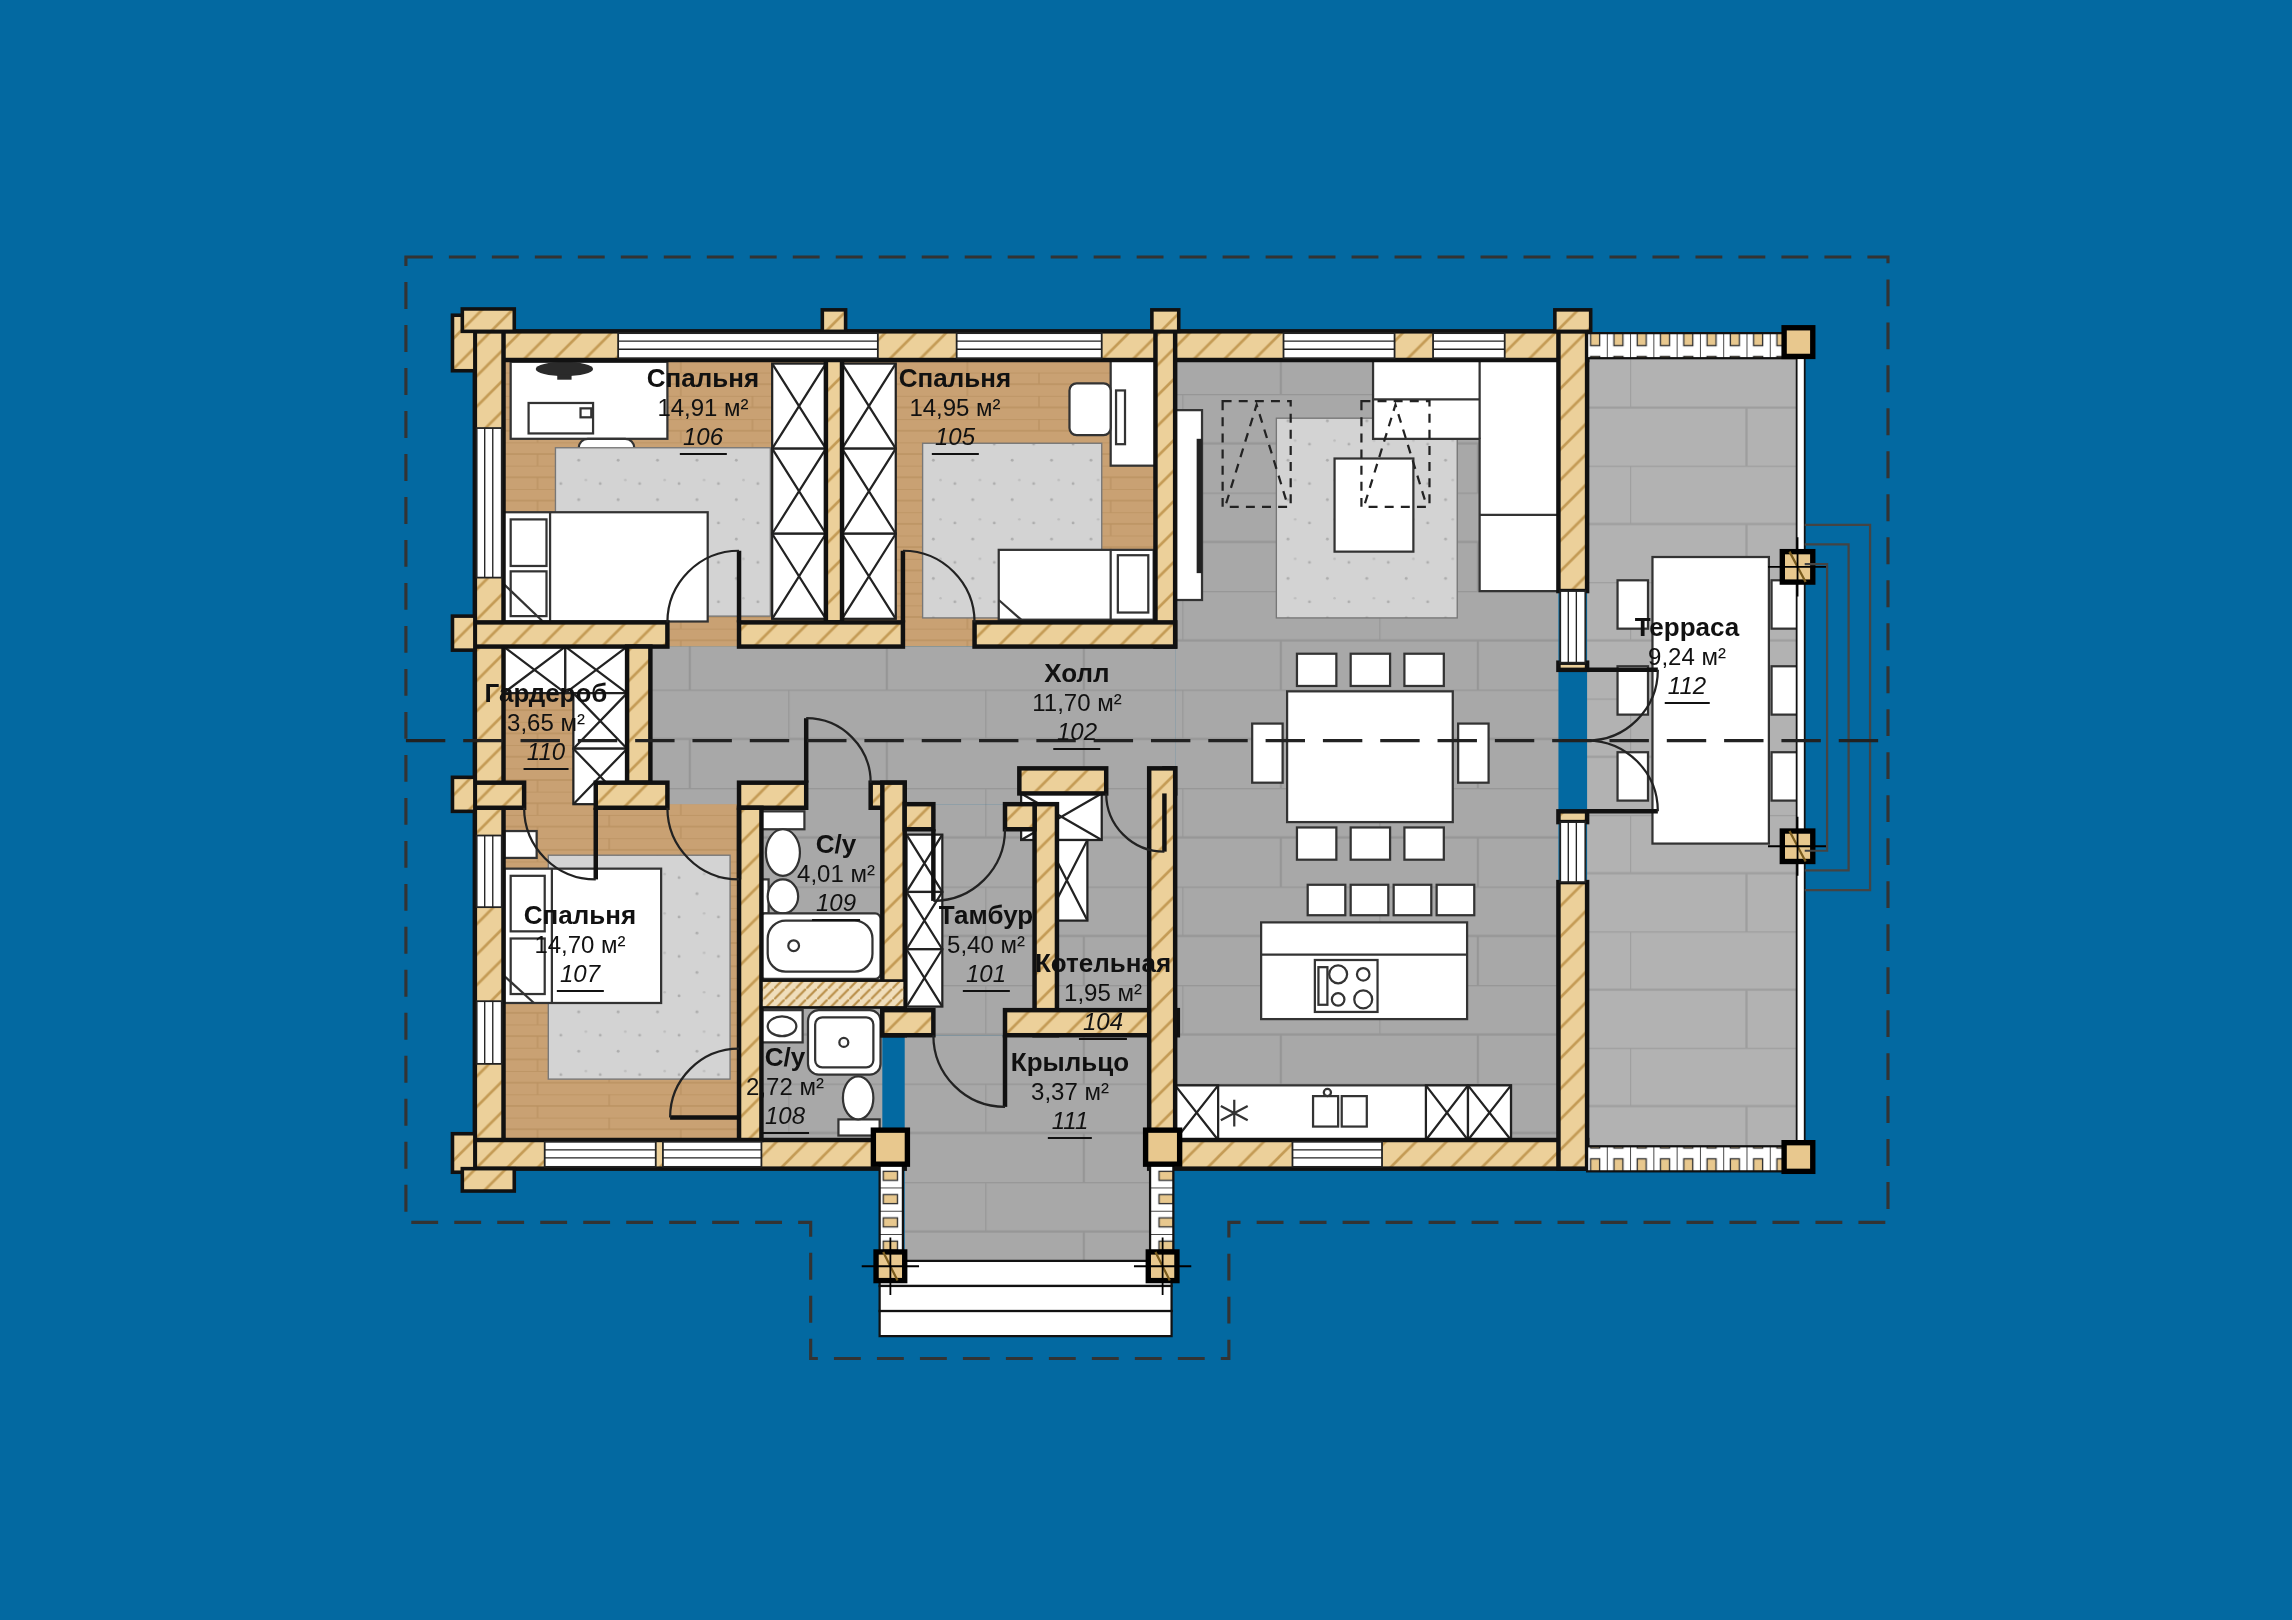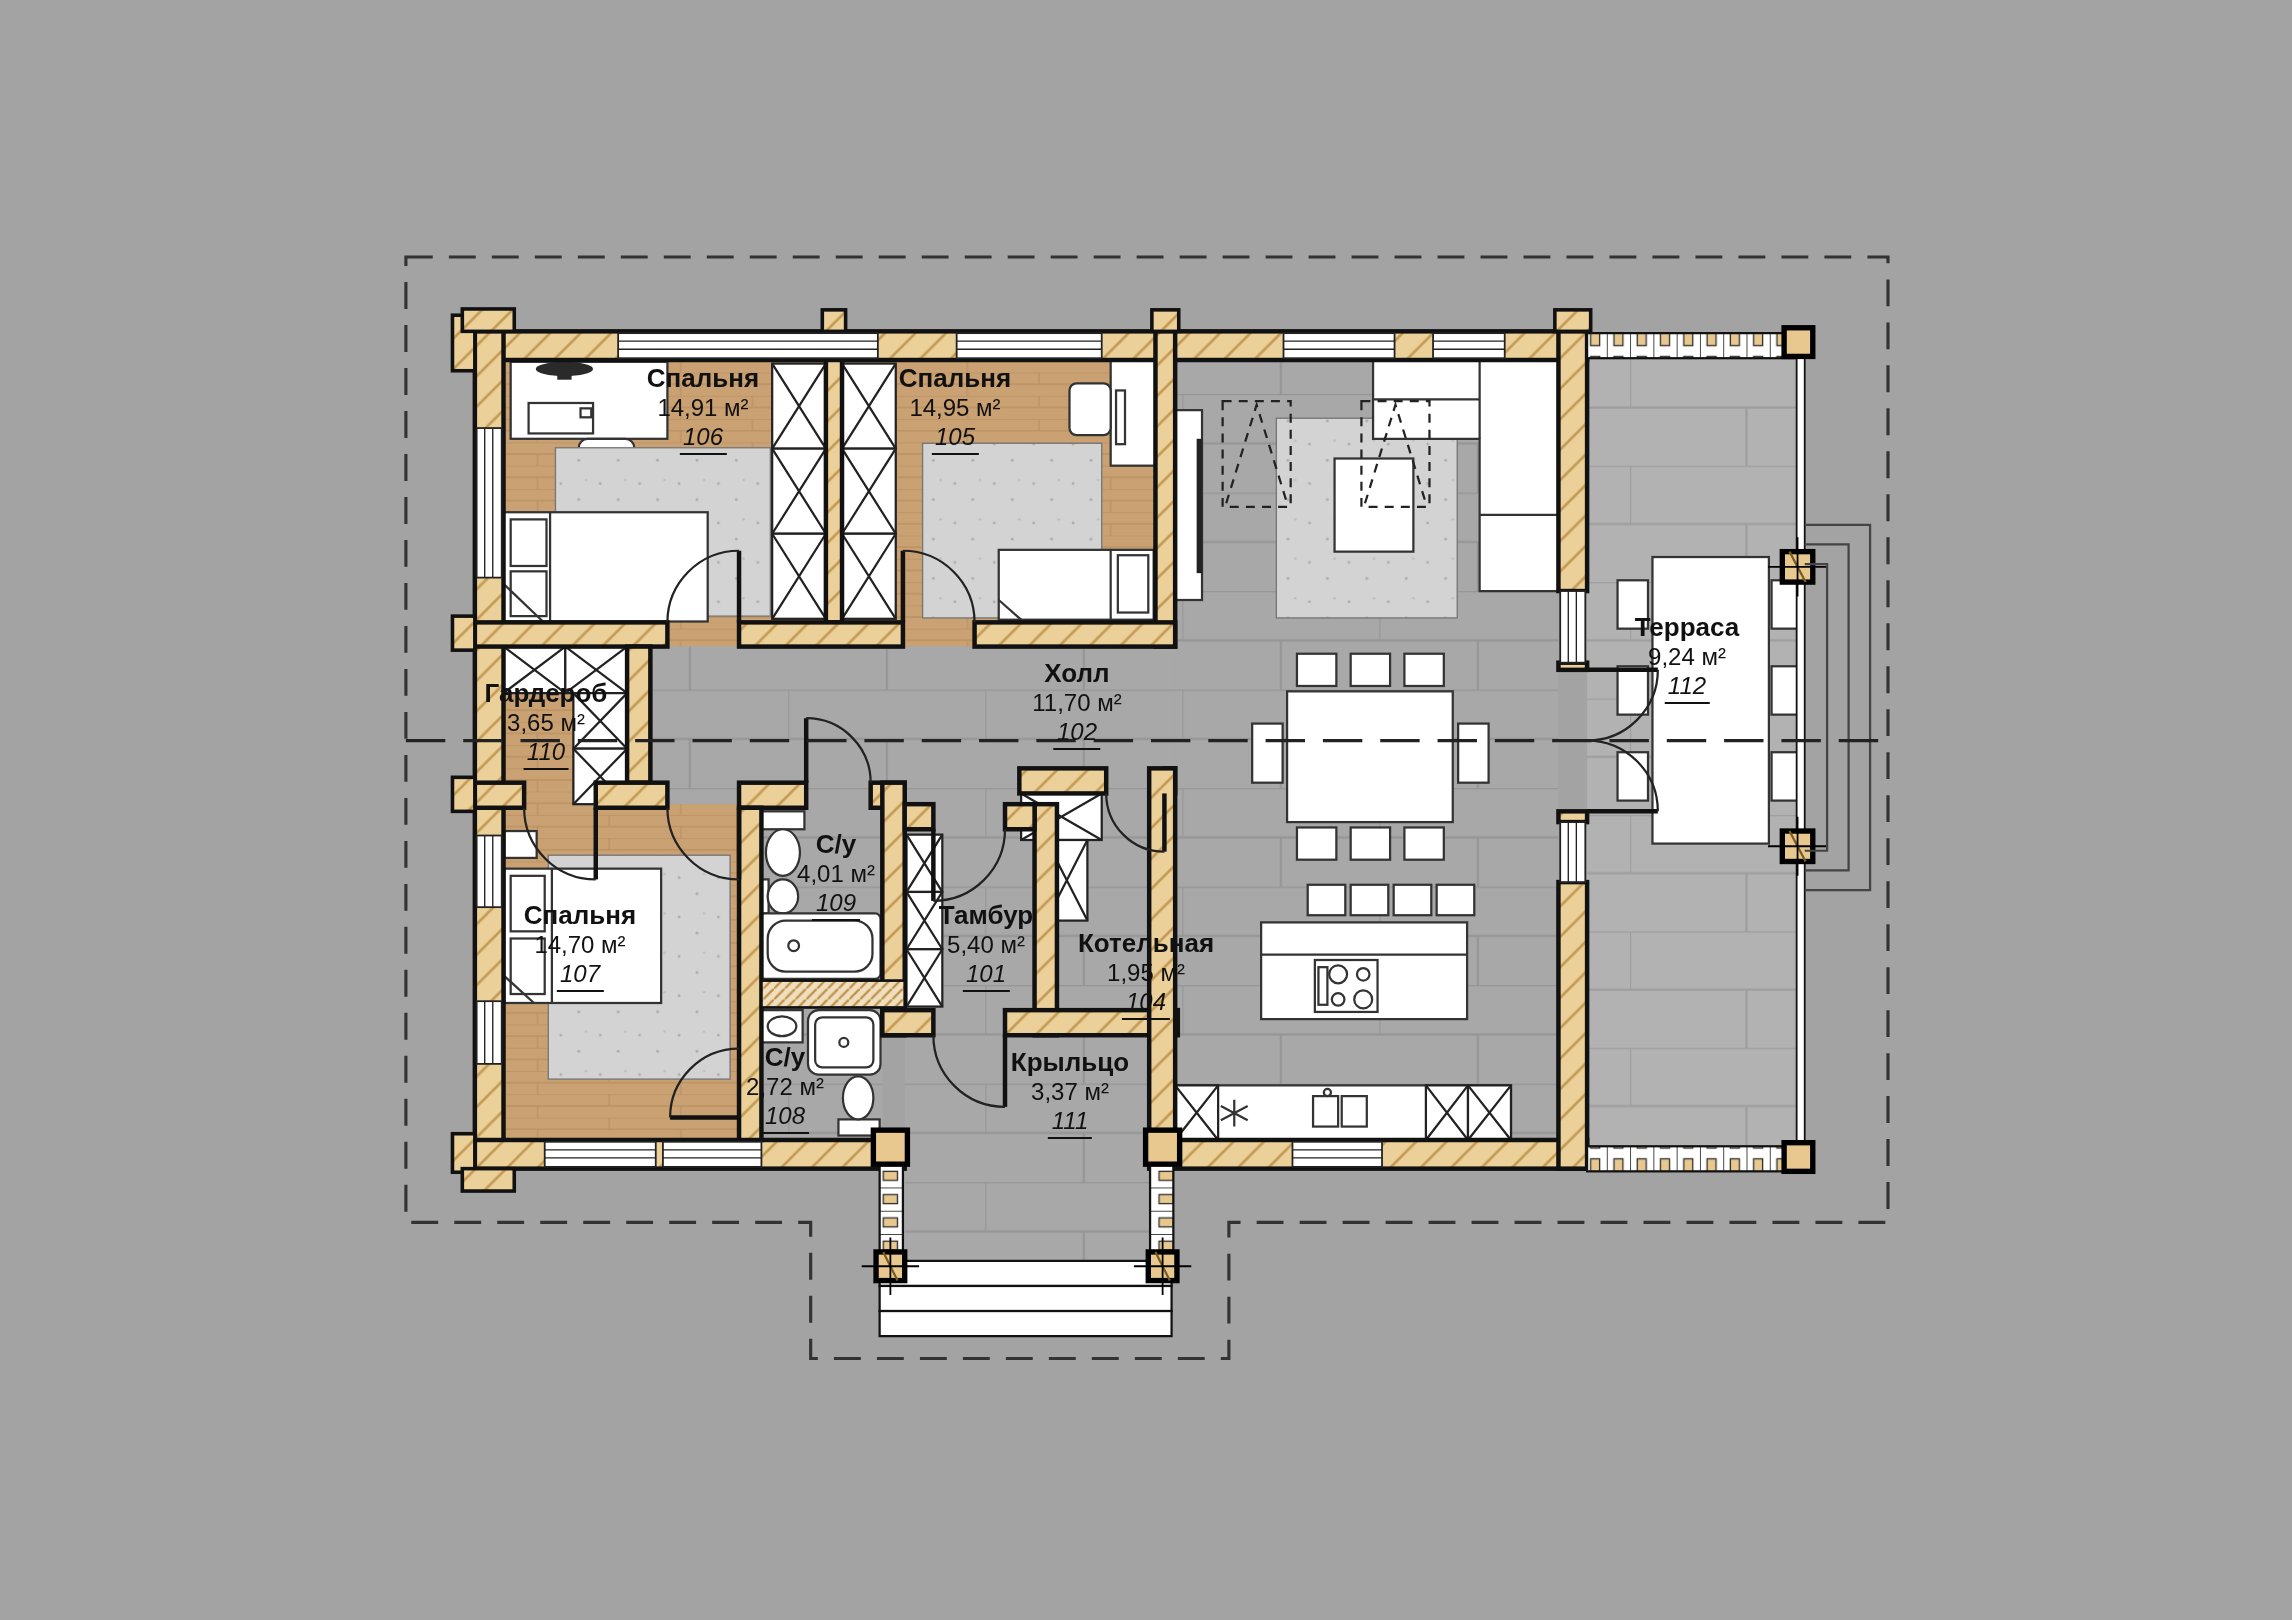--- a/index.html
+++ b/index.html
@@ -1,16 +1,16 @@
 <!DOCTYPE html>
 <html lang="ru" style="font-size:14.3px"><head>
 <meta charset="utf-8">
 <style>
   html,body{margin:0;padding:0;background:#fff;}
-  .stage{position:relative;width:2293px;height:1620px;background:#a3a3a3;overflow:hidden;
+  .stage{position:relative;width:2293px;height:1620px;background:#0369a1;overflow:hidden;
          font-family:"Liberation Sans",sans-serif;}
   .stage svg{position:absolute;left:0;top:0;}
   .rlabel{position:absolute;transform:translateX(-50%);text-align:center;color:#111;
           line-height:1.2;white-space:nowrap;z-index:5;}
   .rname{font-weight:bold;font-size:26px;display:block;}
   .rarea{font-size:24px;display:block;}
   .rnum{font-size:24px;display:inline-block;border-bottom:2.7px solid #111;padding:0 3.6px 0.9px;font-style:italic;}
 </style>
 </head>
 <body>
@@ -453,21 +453,21 @@
   <div class="rlabel" style="left:785px;top:1042px;">
     <span class="rname">С/у</span>
     <span class="rarea">2,72 м²</span>
     <span class="rnum">108</span>
   </div>
   <div class="rlabel" style="left:986px;top:900px;">
     <span class="rname">Тамбур</span>
     <span class="rarea">5,40 м²</span>
     <span class="rnum">101</span>
   </div>
-  <div class="rlabel" style="left:1103px;top:928px;margin-left:43px;">
+  <div class="rlabel" style="left:1103px;top:948px;">
     <span class="rname">Котельная</span>
     <span class="rarea">1,95 м²</span>
     <span class="rnum">104</span>
   </div>
   <div class="rlabel" style="left:1070px;top:1047px;">
     <span class="rname">Крыльцо</span>
     <span class="rarea">3,37 м²</span>
     <span class="rnum">111</span>
   </div>
 

